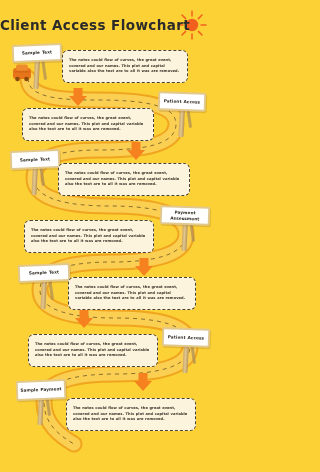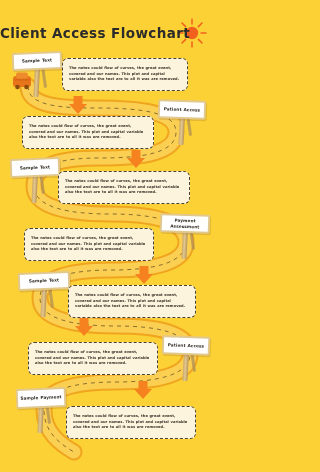--- a/index.html
+++ b/index.html
@@ -2,21 +2,21 @@
 <html><head>
 <meta charset="utf-8">
 <style>
   html,body{margin:0;padding:0;}
   body{
     width:220px;height:472px;
     background:#FCD135;
     font-family:"DejaVu Sans", sans-serif;
     overflow:hidden;position:relative;
   }
-  #canvas{position:absolute;inset:0;width:220px;height:376px;margin-top:8px;}
+  #canvas{position:absolute;inset:0;width:220px;height:376px;}
   .svg-layer{position:absolute;left:0;top:0;width:220px;height:472px;pointer-events:none;}
 
   
   .title{
     position:absolute;left:0;top:17px;width:180px;
     text-align:center;
     font-family:"DejaVu Sans", sans-serif;
     font-weight:bold;
     font-size:13.5px;
     letter-spacing:.4px;

